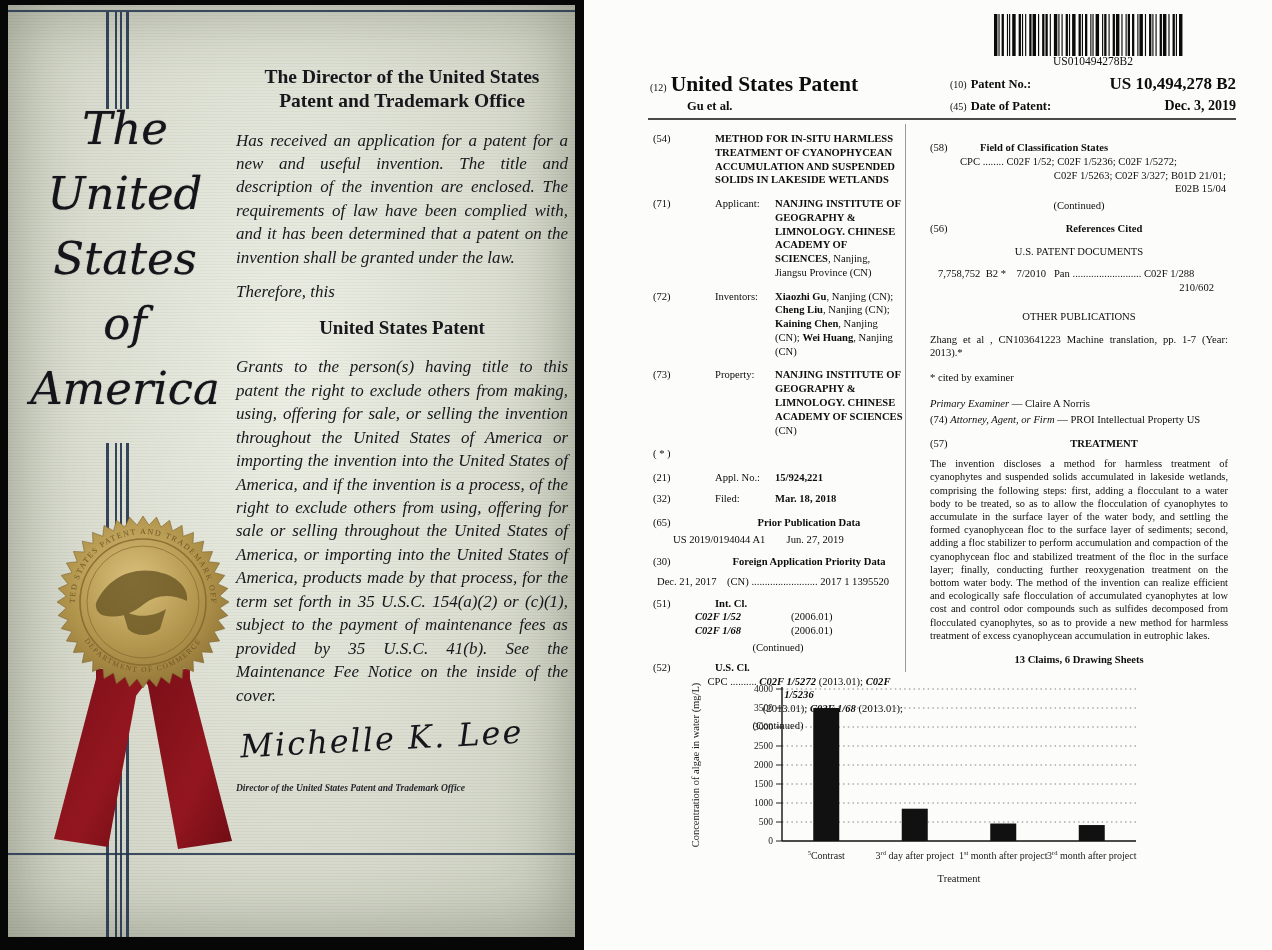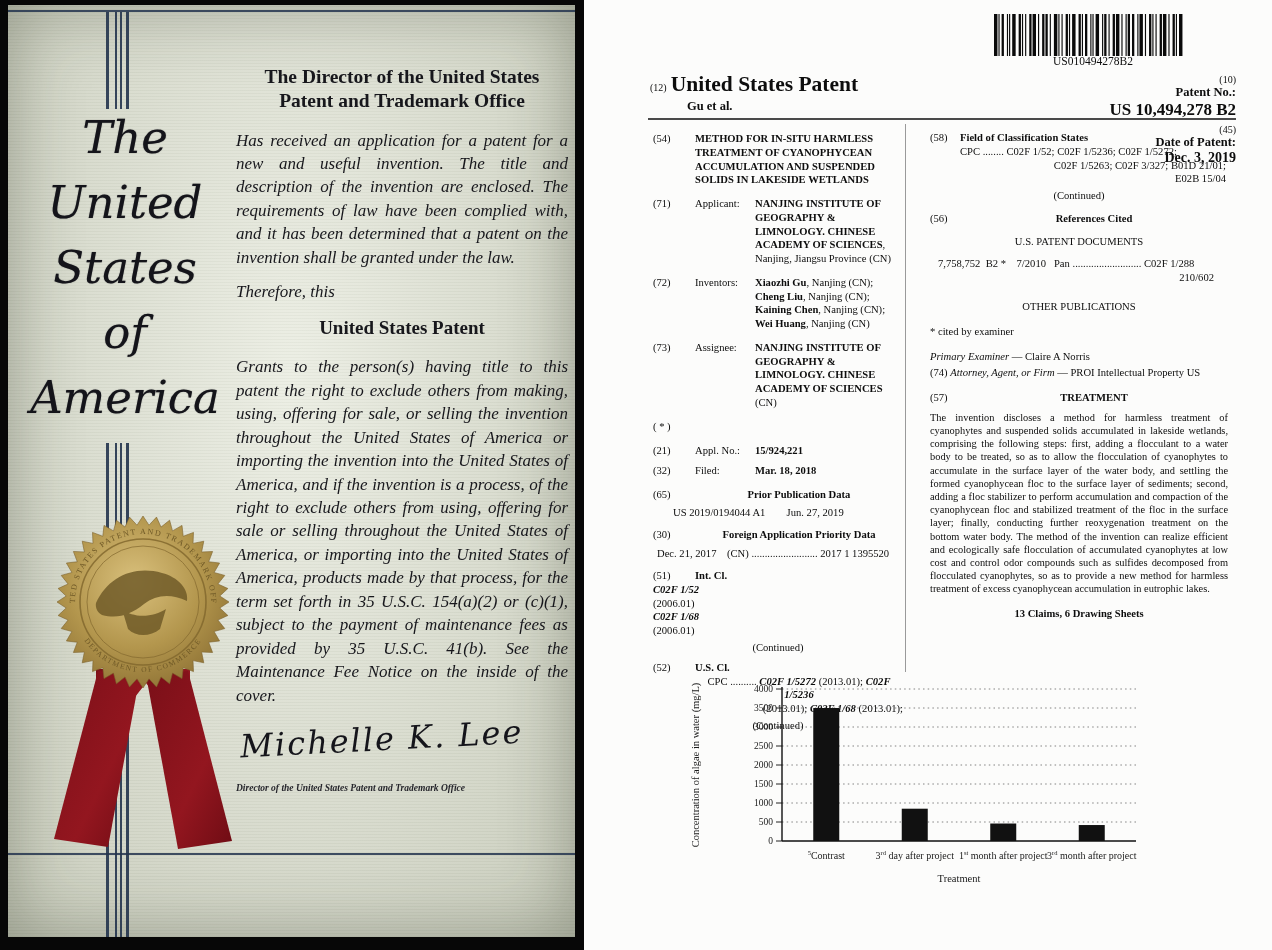--- a/index.html
+++ b/index.html
@@ -8,21 +8,21 @@
 
   
   #photo{position:absolute;left:0;top:0;width:584px;height:950px;background:#070707;}
   #paper{position:absolute;left:8px;top:5px;right:9px;bottom:13px;background:#e5e8da;
          background-image:
            radial-gradient(ellipse at 50% 40%, rgba(255,255,255,.30), rgba(125,130,110,.24) 95%),
            repeating-linear-gradient(0deg, rgba(165,172,150,.16) 0 1px, rgba(255,255,255,0) 1px 3px);
          box-shadow:inset 0 0 70px rgba(40,45,30,.35);}
   .hline{position:absolute;left:0;right:0;height:2px;background:#22334d;opacity:.85;}
   .vline{position:absolute;background:#22334d;opacity:.9;}
-  #script-title{position:absolute;left:6px;top:100px;width:222px;text-align:center;
+  #script-title{position:absolute;left:6px;top:91px;width:222px;text-align:center;
         font-family:"DejaVu Serif", serif;font-style:italic;color:#14141a;
         font-size:45px;line-height:65px;text-shadow:0 0 1px rgba(20,20,26,.55);}
   #cert-text{position:absolute;left:228px;top:60px;width:332px;color:#17171c;}
   .cert-head{font-weight:bold;font-size:19.5px;line-height:1.22;text-align:center;}
   .cert-par{font-style:italic;font-size:17px;line-height:1.38;text-align:justify;margin-top:16px;}
   .cert-therefore{font-style:italic;font-size:17px;margin-top:13px;}
   .cert-usp{font-weight:bold;font-size:19px;text-align:center;margin-top:15px;}
   #signature{margin-top:12px;margin-left:4px;font-family:"DejaVu Serif", serif;font-style:italic;
         font-size:32px;transform:rotate(-3deg);letter-spacing:2px;color:#15151b;white-space:nowrap;}
   #sig-title{margin-top:26px;font-style:italic;font-weight:bold;font-size:9.5px;color:#26262c;}
@@ -30,45 +30,45 @@
 
   
   #page{position:absolute;left:584px;top:0;width:688px;height:950px;background:#fcfcfb;color:#0d0d0d;}
   #barcode{position:absolute;left:410px;top:14px;}
   #barcode-text{position:absolute;left:410px;top:55px;width:198px;text-align:center;font-size:11.5px;}
   #hdr-left{position:absolute;left:66px;top:72px;width:300px;}
   #hdr-num12{font-size:10px;}
   #hdr-title{font-size:21.5px;font-weight:bold;margin-left:4px;}
   #hdr-authors{font-size:12.5px;font-weight:bold;margin-left:37px;margin-top:2px;}
   #hdr-right{position:absolute;left:366px;top:74px;width:286px;}
-  .hdr-row{display:flex;align-items:flex-end;margin-bottom:4px;flex-direction:column;}
+  .hdr-row{display:flex;align-items:center;margin-bottom:4px;}
   .hdr-paren{font-size:10px;flex:none;}
   .hdr-lbl{font-size:12.5px;font-weight:bold;margin-left:4px;flex:none;}
   .hdr-val{flex:1;text-align:right;font-weight:bold;}
   #patent-no-val{font-size:17px;}
   #date-val{font-size:14px;}
   #hdr-rule{position:absolute;left:64px;top:118px;width:588px;height:2px;background:#4a4a4a;}
   #col-divider{position:absolute;left:321px;top:124px;width:1px;height:548px;background:#9a9a9a;}
 
   #left-col{position:absolute;left:69px;top:132px;width:250px;font-size:10.6px;line-height:1.3;}
-  #right-col{position:absolute;left:346px;top:131px;width:298px;font-size:10.6px;line-height:1.3;}
+  #right-col{position:absolute;left:346px;top:141px;width:298px;font-size:10.6px;line-height:1.3;}
   .sec{margin-bottom:10px;}
-  .row{display:flex;}
+  .row{display:flex;gap:20px;}
   .num{width:42px;flex:none;}
   .num-r{width:30px;flex:none;}
   .content{flex:1;display:flex;}
   .lbl{width:60px;flex:none;}
   .val{flex:1;}
   .b{font-weight:bold;}
   .ctr{text-align:center;}
   .rt{text-align:right;}
   .pre{white-space:pre-wrap;}
   .just{text-align:justify;}
   .cont{text-align:center;margin-top:3px;}
-  .cl-row{display:flex;flex-direction:column;}
+  .cl-row{display:flex;margin-left:42px;}
   .cl-code{width:96px;flex:none;font-weight:bold;font-style:italic;}
   .indent30{margin-left:30px;}
   #abstract-text{text-align:justify;margin-top:6px;line-height:1.27;font-size:10.4px;}
   #claims-line{font-weight:bold;text-align:center;margin-top:11px;}
   #chart{position:absolute;left:102px;top:679px;}
 </style>
 </head>
 <body>
 
 <div id="photo">
@@ -237,21 +237,21 @@
       <span class="num">(72)</span>
       <span class="content">
           <span class="lbl">Inventors:</span>
       <span class="val"><span style="font-weight: bold;">Xiaozhi Gu</span><span>, Nanjing (CN); </span><span style="font-weight: bold;">Cheng Liu</span><span>, Nanjing (CN); </span><span style="font-weight: bold;">Kaining Chen</span><span>, Nanjing (CN); </span><span style="font-weight: bold;">Wei Huang</span><span>, Nanjing (CN)</span></span>
         </span>
     </div>
 
     <div class="sec row">
       <span class="num">(73)</span>
       <span class="content">
-          <span class="lbl">Assignee:</span>
+          <span class="lbl">Property:</span>
       <span class="val"><span style="font-weight: bold;">NANJING INSTITUTE OF GEOGRAPHY &amp; LIMNOLOGY. CHINESE ACADEMY OF SCIENCES</span><span> (CN)</span></span>
         </span>
     </div>
 
     <div class="sec row">
       <span class="num">( * )</span>
     </div>
 
     <div class="sec row" style="margin-bottom:7px;">
       <span class="num">(21)</span>
@@ -328,20 +328,21 @@
       <div class="row">
           <span class="num-r">(56)</span>
         <span class="val b ctr">References Cited</span>
         </div>
       <div class="ctr" style="margin-top:9px;">U.S. PATENT DOCUMENTS</div>
       <div class="pre" style="margin-top:9px;margin-left:8px;">7,758,752  B2 *    7/2010   Pan .......................... C02F 1/288</div>
       <div class="rt" style="margin-right:14px;">210/602</div>
     </div>
 
     <div class="ctr" style="margin-top:15px;">OTHER PUBLICATIONS</div>
+    <div class="just" style="margin-top:9px;">Zhang et al , CN103641223 Machine translation, pp. 1-7 (Year: 2013).*</div>
     <div style="margin-top:11px;">* cited by examiner</div>
     <div style="margin-top:12px;"><span style="font-style: italic;">Primary Examiner</span><span> — Claire A Norris</span></div>
     <div style="margin-top:2px;"><span>(74) </span><span style="font-style: italic;">Attorney, Agent, or Firm</span><span> — PROI Intellectual Property US</span></div>
 
     <div class="row" style="margin-top:11px;">
       <span class="num-r">(57)</span>
       <span class="val b ctr">TREATMENT</span>
     </div>
     <div id="abstract-text">The invention discloses a method for harmless treatment of cyanophytes and suspended solids accumulated in lakeside wetlands, comprising the following steps: first, adding a flocculant to a water body to be treated, so as to allow the flocculation of cyanophytes to accumulate in the surface layer of the water body, and settling the formed cyanophycean floc to the surface layer of sediments; second, adding a floc stabilizer to perform accumulation and compaction of the cyanophycean floc and stabilized treatment of the floc in the surface layer; finally, conducting further reoxygenation treatment on the bottom water body. The method of the invention can realize efficient and ecologically safe flocculation of accumulated cyanophytes at low cost and control odor compounds such as sulfides decomposed from flocculated cyanophytes, so as to provide a new method for harmless treatment of excess cyanophycean accumulation in eutrophic lakes.</div>
     <div id="claims-line">13 Claims, 6 Drawing Sheets</div>

